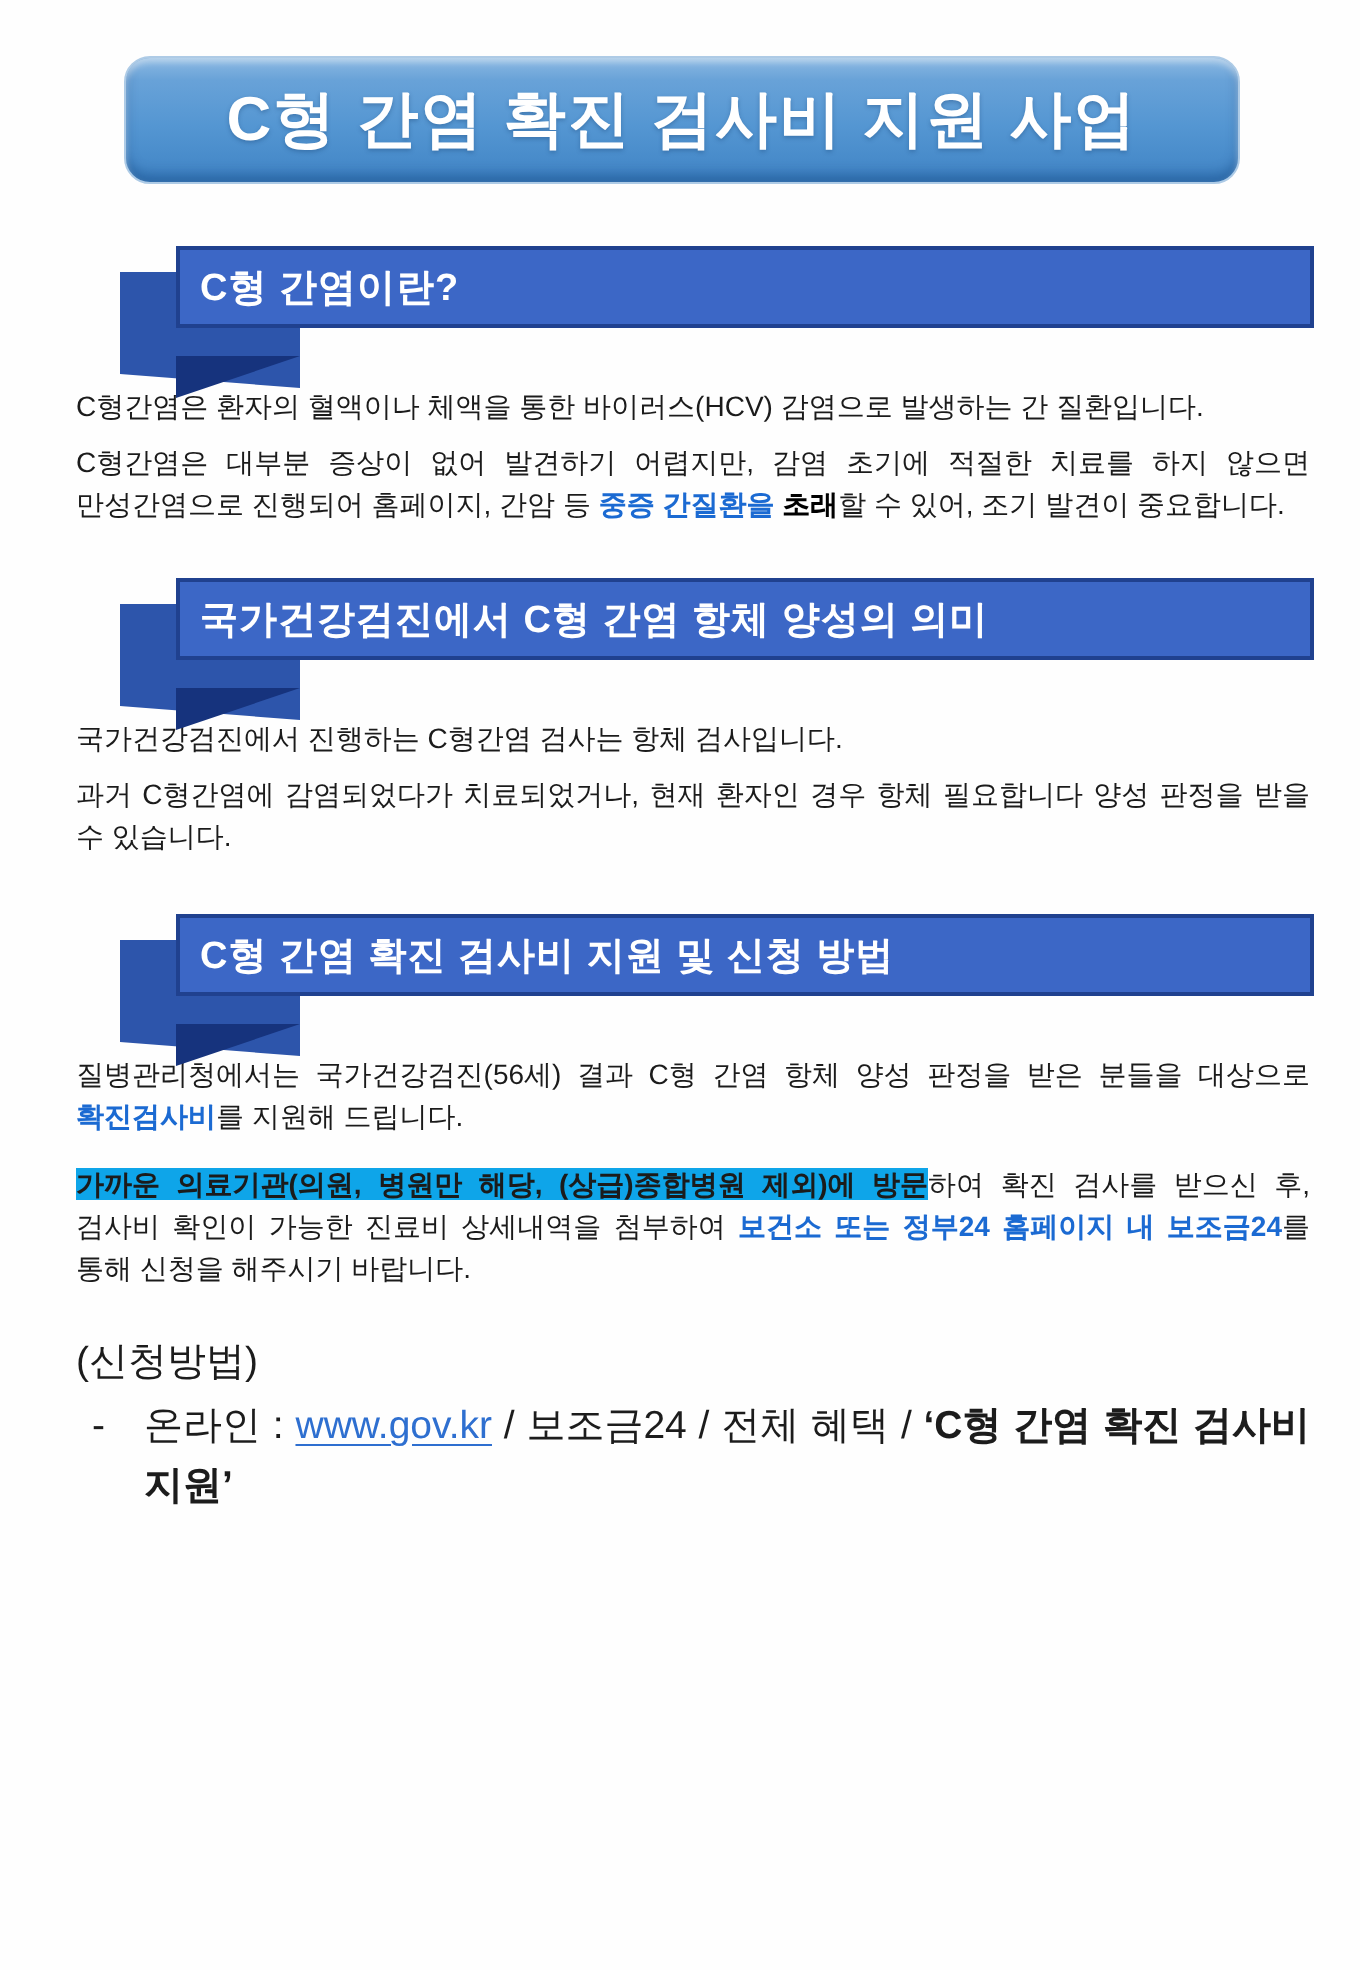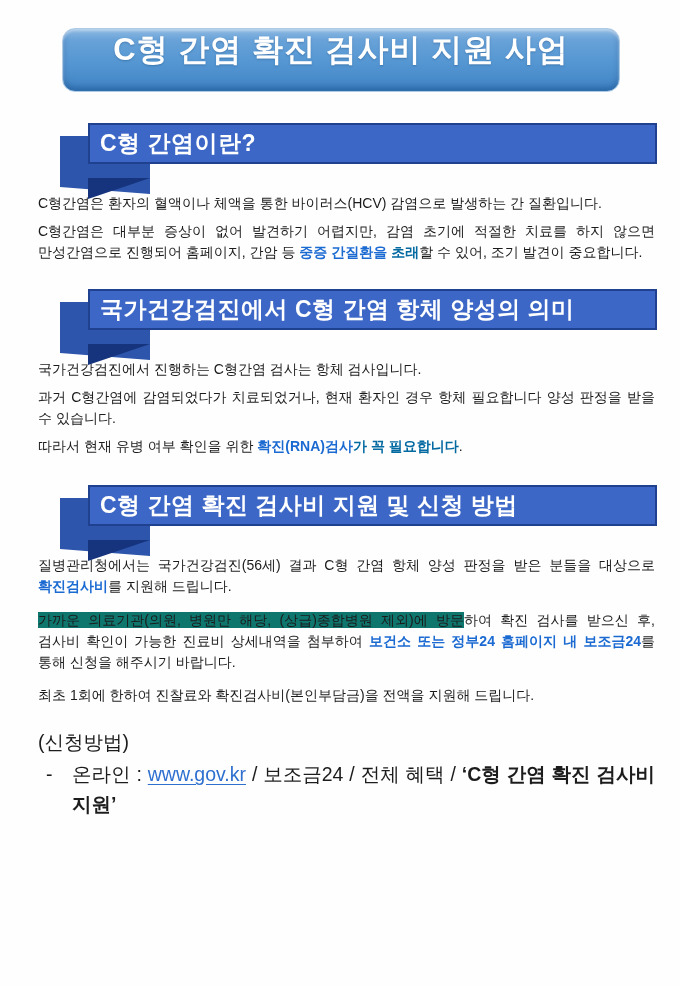--- a/index.html
+++ b/index.html
@@ -5,21 +5,21 @@
   html,body{margin:0;padding:0;background:#ffffff;}
   body{width:680px;height:985px;font-family:"Liberation Sans","DejaVu Sans",sans-serif;}
   .page{position:relative;width:680px;height:985px;overflow:hidden;background:#fefefe;color:#1c1c1c;}
 
   
   .banner{
     margin:28px 60px 0 62px;height:62px;border-radius:13px;
     background:linear-gradient(180deg,#8cb9e2 0%,#68a2d8 18%,#5496d2 55%,#4084c5 100%);
     border:1px solid #aecbe6;
     box-shadow:inset 0 2px 3px rgba(255,255,255,.45), inset 0 -4px 6px rgba(0,50,110,.35);
-    display:flex;justify-content:center;
+    display:flex;align-items:center;justify-content:center;
   }
   .banner .title{
     color:#ffffff;font-size:31px;font-weight:bold;letter-spacing:1px;
     text-shadow:0 1px 2px rgba(20,60,110,.35);white-space:nowrap;
   }
 
   
   .ribbon{position:relative;margin:0 23px 0 60px;height:64px;}
   .ribbon .flap{
     position:absolute;left:0;top:13px;width:90px;height:58px;background:#2d55ab;
@@ -27,33 +27,33 @@
   }
   .ribbon .fold{
     position:absolute;left:28px;top:55px;width:62px;height:21px;background:#16337d;
     clip-path:polygon(0 0,100% 0,0 100%);
   }
   .ribbon .bar{
     position:absolute;left:28px;right:0;top:0;height:41px;
     background:#3c67c6;border:2px solid #20418f;box-sizing:border-box;
     display:flex;align-items:center;padding-left:10px;
   }
-  .ribbon .bar .htxt{color:#ffffff;font-size:23px;font-weight:bold;letter-spacing:.5px;white-space:nowrap;}
+  .ribbon .bar .htxt{color:#ffffff;font-size:19px;font-weight:bold;letter-spacing:.5px;white-space:nowrap;}
 
   
   .content{margin:0 25px 0 38px;}
   .para{margin:0 0 7px 0;font-size:14px;line-height:1.5;text-align:justify;word-break:keep-all;color:#1b1b1b;}
   .para:last-child{margin-bottom:0;}
   .sec-body{margin-top:6px;}  .mt-c{margin-top:27px;}
 
   
   .r-n{}
   .r-bb{color:#1b6ad2;font-weight:bold;}
-  .r-sky{color:#0369a1;font-weight:bold;}
-  .r-hl{background:#0f766e;font-weight:normal;}
+  .r-sky{color:#000000;font-weight:bold;}
+  .r-hl{background:#0ea5e9;font-weight:bold;}
   .r-b{font-weight:bold;}
   .r-link{color:#2e6fd0;text-decoration:underline;text-underline-offset:3px;cursor:pointer;}
 
   
   .apply{margin:22px 25px 0 38px;font-size:19.5px;line-height:1.5;word-break:keep-all;}
   .apply-label{margin-bottom:3px;}
   .apply-item{display:flex;align-items:flex-start;}
   .apply-item .dash{width:34px;flex:0 0 34px;padding-left:8px;box-sizing:border-box;}
   .apply-item .itxt{flex:1;text-align:justify;}
 </style>
@@ -81,34 +81,32 @@
   <div class="ribbon" style="margin-top:26px;">
     <div class="flap"></div>
     <div class="bar">
       <span class="htxt">국가건강검진에서 C형 간염 항체 양성의 의미</span>
     </div>
     <div class="fold"></div>
   </div>
   <div class="content sec-body">
     <p class="para"><span class="r-n">국가건강검진에서 진행하는 C형간염 검사는 항체 검사입니다.</span></p>
     <p class="para"><span class="r-n">과거 C형간염에 감염되었다가 치료되었거나, 현재 환자인 경우 항체 필요합니다 양성 판정을 받을 수 있습니다.</span></p>
-    <p class="para"><span class="r-n">따라서 현재 유병 여부 확인을 위한 </span><span class="r-bb">확진(RNA)검사</span><span class="r-sky">가 꼭 필요합니다</span><span class="r-n">.</span></p>
   </div>
 
   <div class="ribbon" style="margin-top:28px;padding-left:12px;">
     <div class="flap"></div>
     <div class="bar">
       <span class="htxt">C형 간염 확진 검사비 지원 및 신청 방법</span>
     </div>
     <div class="fold"></div>
   </div>
   <div class="content sec-body">
     <p class="para" style="margin-bottom:13px;"><span class="r-n">질병관리청에서는 국가건강검진(56세) 결과 C형 간염 항체 양성 판정을 받은 분들을 대상으로 </span><span class="r-bb">확진검사비</span><span class="r-n">를 지원해 드립니다.</span></p>
     <p class="para" style="margin-bottom:12px;"><span class="r-hl">가까운 의료기관(의원, 병원만 해당, (상급)종합병원 제외)에 방문</span><span class="r-n">하여 확진 검사를 받으신 후, 검사비 확인이 가능한 진료비 상세내역을 첨부하여 </span><span class="r-bb">보건소 또는 정부24  홈페이지 내 보조금24</span><span class="r-n">를 통해 신청을 해주시기 바랍니다.</span></p>
-    <p class="para"><span class="r-n">최초 1회에 한하여 진찰료와 확진검사비(본인부담금)을 전액을 지원해 드립니다.</span></p>
   </div>
 
   <div class="apply">
     <div class="apply-label">(신청방법)</div>
     <div class="apply-item">
       <span class="dash">-</span>
       <span class="itxt"><span class="r-n">온라인 : </span><span class="r-link">www.gov.kr</span><span class="r-n"> / 보조금24 / 전체 혜택 / </span><span class="r-b">‘C형 간염 확진 검사비 지원’</span></span>
     </div>
 
   </div>

